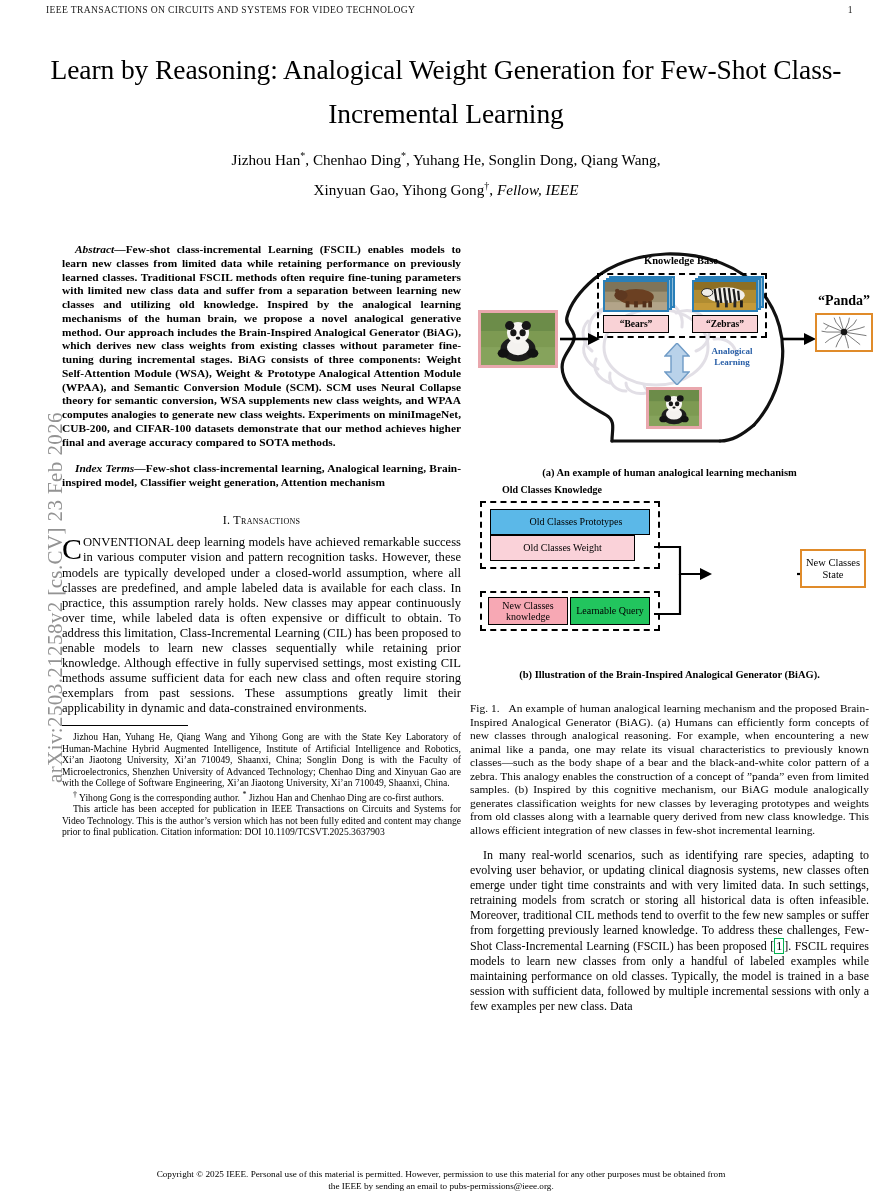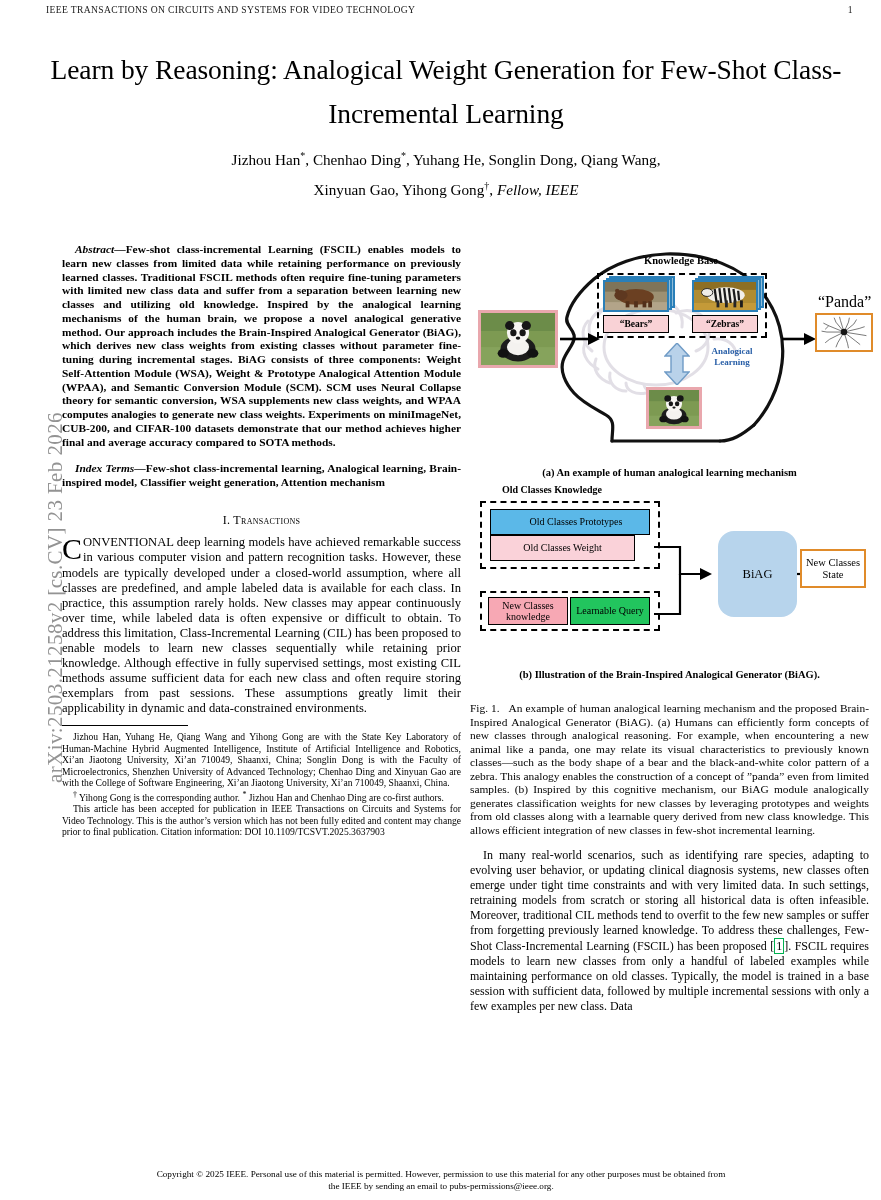--- a/index.html
+++ b/index.html
@@ -223,22 +223,23 @@
     font-family: "Liberation Serif", serif;
   }
   .panda-out-box {
     position: absolute;
     border: 2.5px solid #e08b2a;
     box-sizing: border-box;
     background: #fff;
   }
   .panda-out-label {
     position: absolute;
-    font-size: 16px;
+    font-size: 14px;
     white-space: nowrap;
+    font-weight: bold;
   }
   .subcap {
     text-align: center;
     font-size: 10.5px;
     font-weight: bold;
     margin-top: 2px;
   }
 
   
   .panel-b {
@@ -511,21 +512,20 @@
     <div class="dash-grp" style="left:10px; top:107px; width:180px; height:40px;"></div>
     <div class="pb-cell cell-newk" style="left:18px; top:113px; width:80px; height:28px;">New Classes knowledge</div>
     <div class="pb-cell cell-query" style="left:100px; top:113px; width:80px; height:28px;">Learnable Query</div>
 
     <svg style="position:absolute; left:184px; top:45px;" width="70" height="92">
       <path d="M0 18 L26 18 L26 45 L46 45" fill="none" stroke="#000" stroke-width="2.2"></path>
       <path d="M0 85 L26 85 L26 45" fill="none" stroke="#000" stroke-width="2.2"></path>
       <polygon points="46,39 58,45 46,51" fill="#000"></polygon>
     </svg>
 
-    <div class="biag-box" style="left:248px; top:47px; width:79px; height:86px;">BiAG</div>
 
     <svg style="position:absolute; left:327px; top:80px;" width="30" height="20">
       <line x1="0" y1="10" x2="18" y2="10" stroke="#000" stroke-width="2.2"></line>
       <polygon points="18,4 30,10 18,16" fill="#000"></polygon>
     </svg>
 
     <div class="newcw-box" style="left:330px; top:65px; width:66px; height:39px;">New Classes State</div>
   </div>
 
   <div class="subcap" style="margin-top:10px;">(b) Illustration of the Brain-Inspired Analogical Generator (BiAG).</div>

